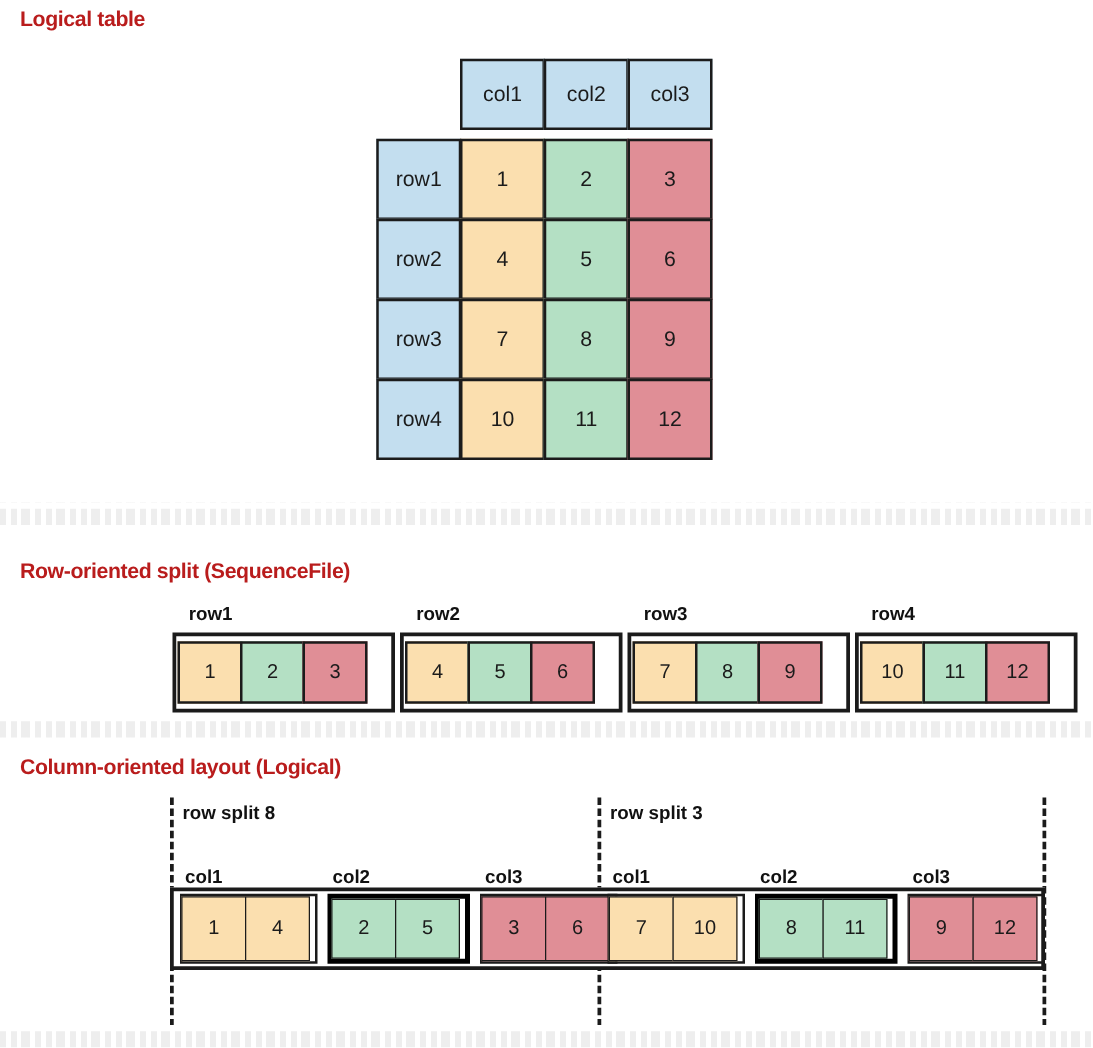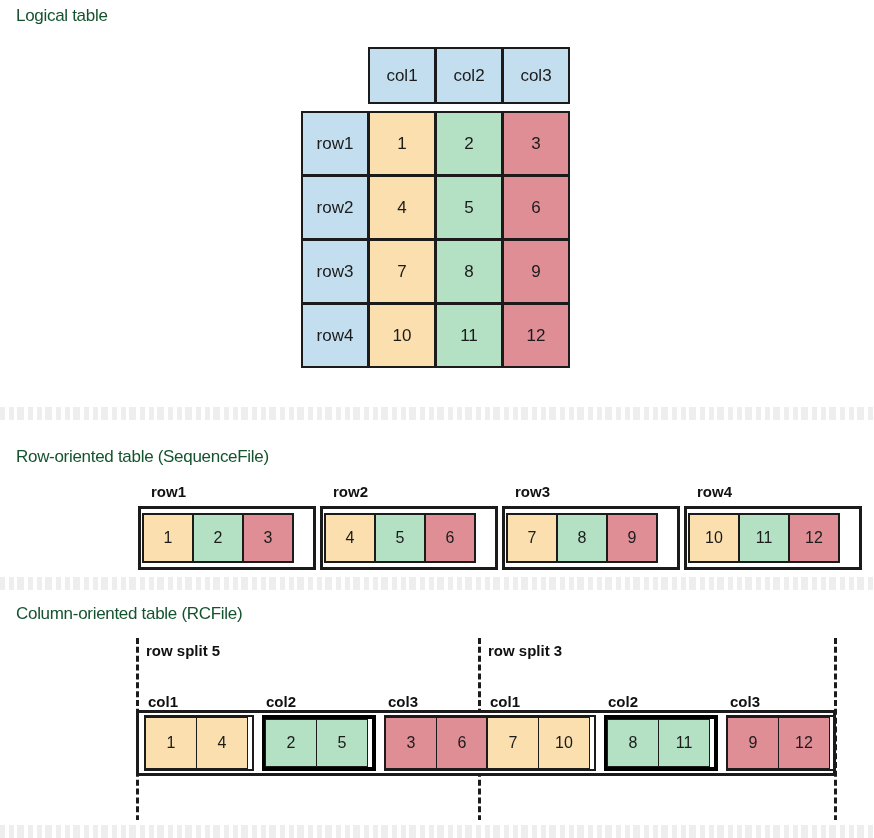--- a/index.html
+++ b/index.html
@@ -13,24 +13,24 @@
     height: 838px;
     position: relative;
     font-family: "Liberation Sans", sans-serif;
     color: #111111;
     overflow: hidden;
   }
 
   
   .section-title {
     position: absolute;
-    font-weight: normal;
+    font-weight: bold;
     font-size: 17px;
     letter-spacing: -0.3px;
-    color: #14532d;
+    color: #b91c1c;
     white-space: nowrap;
   }
   #title-logical   { left: 16px;  top: 6px;  }
   #title-row       { left: 16px;  top: 447px; }
   #title-col       { left: 16px;  top: 604px; }
 
   
   .stream-band {
     position: absolute;
     left: 0;
@@ -254,21 +254,21 @@
   <div class="lt-row">
     <div class="lt-cell rowhd">row4</div>
     <div class="lt-cell c1">10</div>
     <div class="lt-cell c2">11</div>
     <div class="lt-cell c3">12</div>
   </div>
 </div>
 
 <div class="stream-band" id="band-1"></div>
 
-<div class="section-title" id="title-row">Row-oriented table (SequenceFile)</div>
+<div class="section-title" id="title-row">Row-oriented split (SequenceFile)</div>
 
 <div id="row-layout">
 
   <div class="row-group" style="left:0px;   width:178px;">
     <span class="label">row1</span>
     <div class="rv-cell c1">1</div>
     <div class="rv-cell c2">2</div>
     <div class="rv-cell c3">3</div>
   </div>
 
@@ -290,27 +290,27 @@
     <span class="label">row4</span>
     <div class="rv-cell c1">10</div>
     <div class="rv-cell c2">11</div>
     <div class="rv-cell c3">12</div>
   </div>
 
 </div>
 
 <div class="stream-band" id="band-2"></div>
 
-<div class="section-title" id="title-col">Column-oriented table (RCFile)</div>
+<div class="section-title" id="title-col">Column-oriented layout (Logical)</div>
 
 <div class="split-line" style="left:136px;"></div>
 <div class="split-line" style="left:478px;"></div>
 <div class="split-line" style="left:834px;"></div>
 
-<div class="split-label" style="left:146px;">row split 5</div>
+<div class="split-label" style="left:146px;">row split 8</div>
 <div class="split-label" style="left:488px;">row split 3</div>
 
 <div id="col-layout">
   <div id="col-bar-shadow"></div>
   <div id="col-bar"></div>
 
   <div class="col-group" style="left:8px;   width:110px;">
     <span class="label">col1</span>
     <div class="cv-cell c1">1</div>
     <div class="cv-cell c1">4</div>

